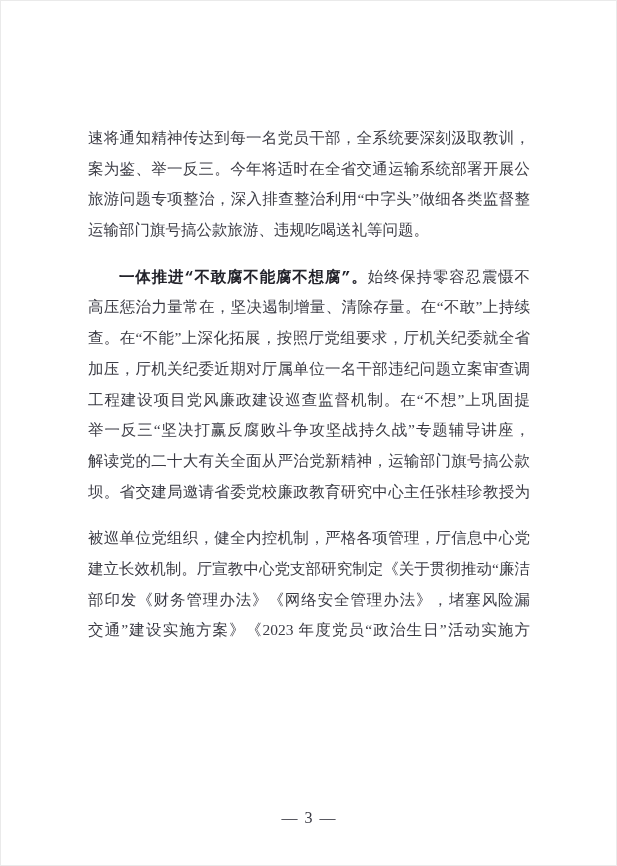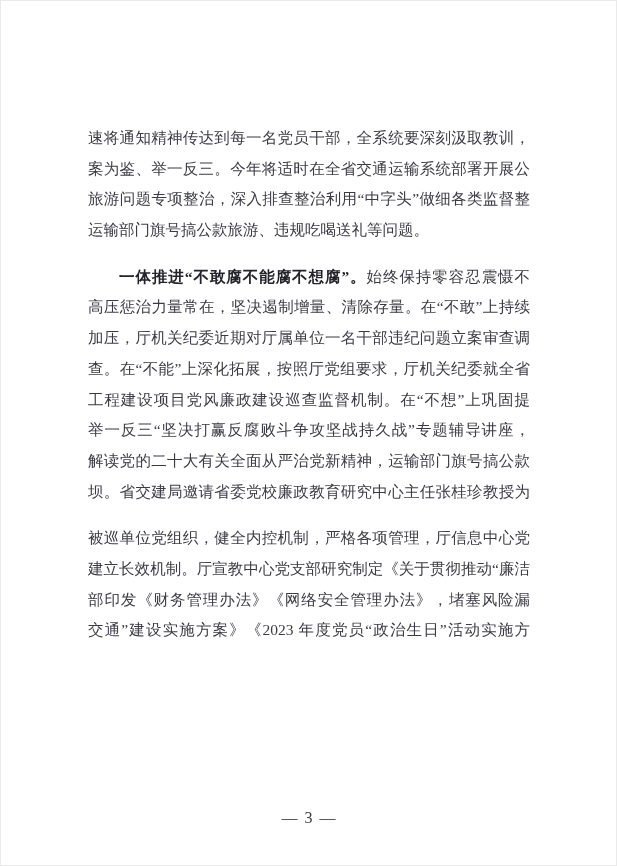--- a/index.html
+++ b/index.html
@@ -26,21 +26,21 @@
   .line {
     height: 30.7px;
     line-height: 30.7px;
     text-align: justify;
     text-align-last: justify;
     overflow: hidden;
   }
   .line.indent { padding-left: 31px; }
   .line.last { text-align-last: left; }
   .lead {
-    font-family: Liberation Serif, serif;
+    font-family: Liberation Mono, monospace;
     font-weight: 700;
     color: var(--c-lead, #23232b);
   }
   .footer {
     position: absolute;
     left: 0; top: 806px;
     width: 100%;
     text-align: center;
     color: var(--c-text, #3b3b44);
     font-size: 16px;
@@ -56,22 +56,22 @@
   <div class="text-block">
     <div class="para">
         <div class="line"><span>速将通知精神传达到每一名党员干部，全系统要深刻汲取教训，以</span></div>
         <div class="line"><span>案为鉴、举一反三。今年将适时在全省交通运输系统部署开展公款</span></div>
         <div class="line"><span>旅游问题专项整治，深入排查整治利用“中字头”做细各类监督整改</span></div>
         <div class="line last"><span>运输部门旗号搞公款旅游、违规吃喝送礼等问题。</span></div>
       </div>
     <div class="para">
         <div class="line indent"><strong class="lead">一体推进“不敢腐不能腐不想腐”。</strong><span>始终保持零容忍震慑不变、</span></div>
         <div class="line"><span>高压惩治力量常在，坚决遏制增量、清除存量。在“不敢”上持续</span></div>
+        <div class="line"><span>查。在“不能”上深化拓展，按照厅党组要求，厅机关纪委就全省</span></div>
         <div class="line"><span>加压，厅机关纪委近期对厅属单位一名干部违纪问题立案审查调</span></div>
-        <div class="line"><span>查。在“不能”上深化拓展，按照厅党组要求，厅机关纪委就全省</span></div>
         <div class="line"><span>工程建设项目党风廉政建设巡查监督机制。在“不想”上巩固提升，</span></div>
         <div class="line"><span>举一反三“坚决打赢反腐败斗争攻坚战持久战”专题辅导讲座，</span></div>
         <div class="line"><span>解读党的二十大有关全面从严治党新精神，运输部门旗号搞公款旅游</span></div>
         <div class="line"><span>坝。省交建局邀请省委党校廉政教育研究中心主任张桂珍教授为全体</span></div>
       </div>
     <div class="para">
         <div class="line"><span>被巡单位党组织，健全内控机制，严格各项管理，厅信息中心党支</span></div>
         <div class="line"><span>建立长效机制。厅宣教中心党支部研究制定《关于贯彻推动“廉洁</span></div>
         <div class="line"><span>部印发《财务管理办法》《网络安全管理办法》，堵塞风险漏洞，</span></div>
         <div class="line"><span>交通”建设实施方案》《2023 年度党员“政治生日”活动实施方案》</span></div>

